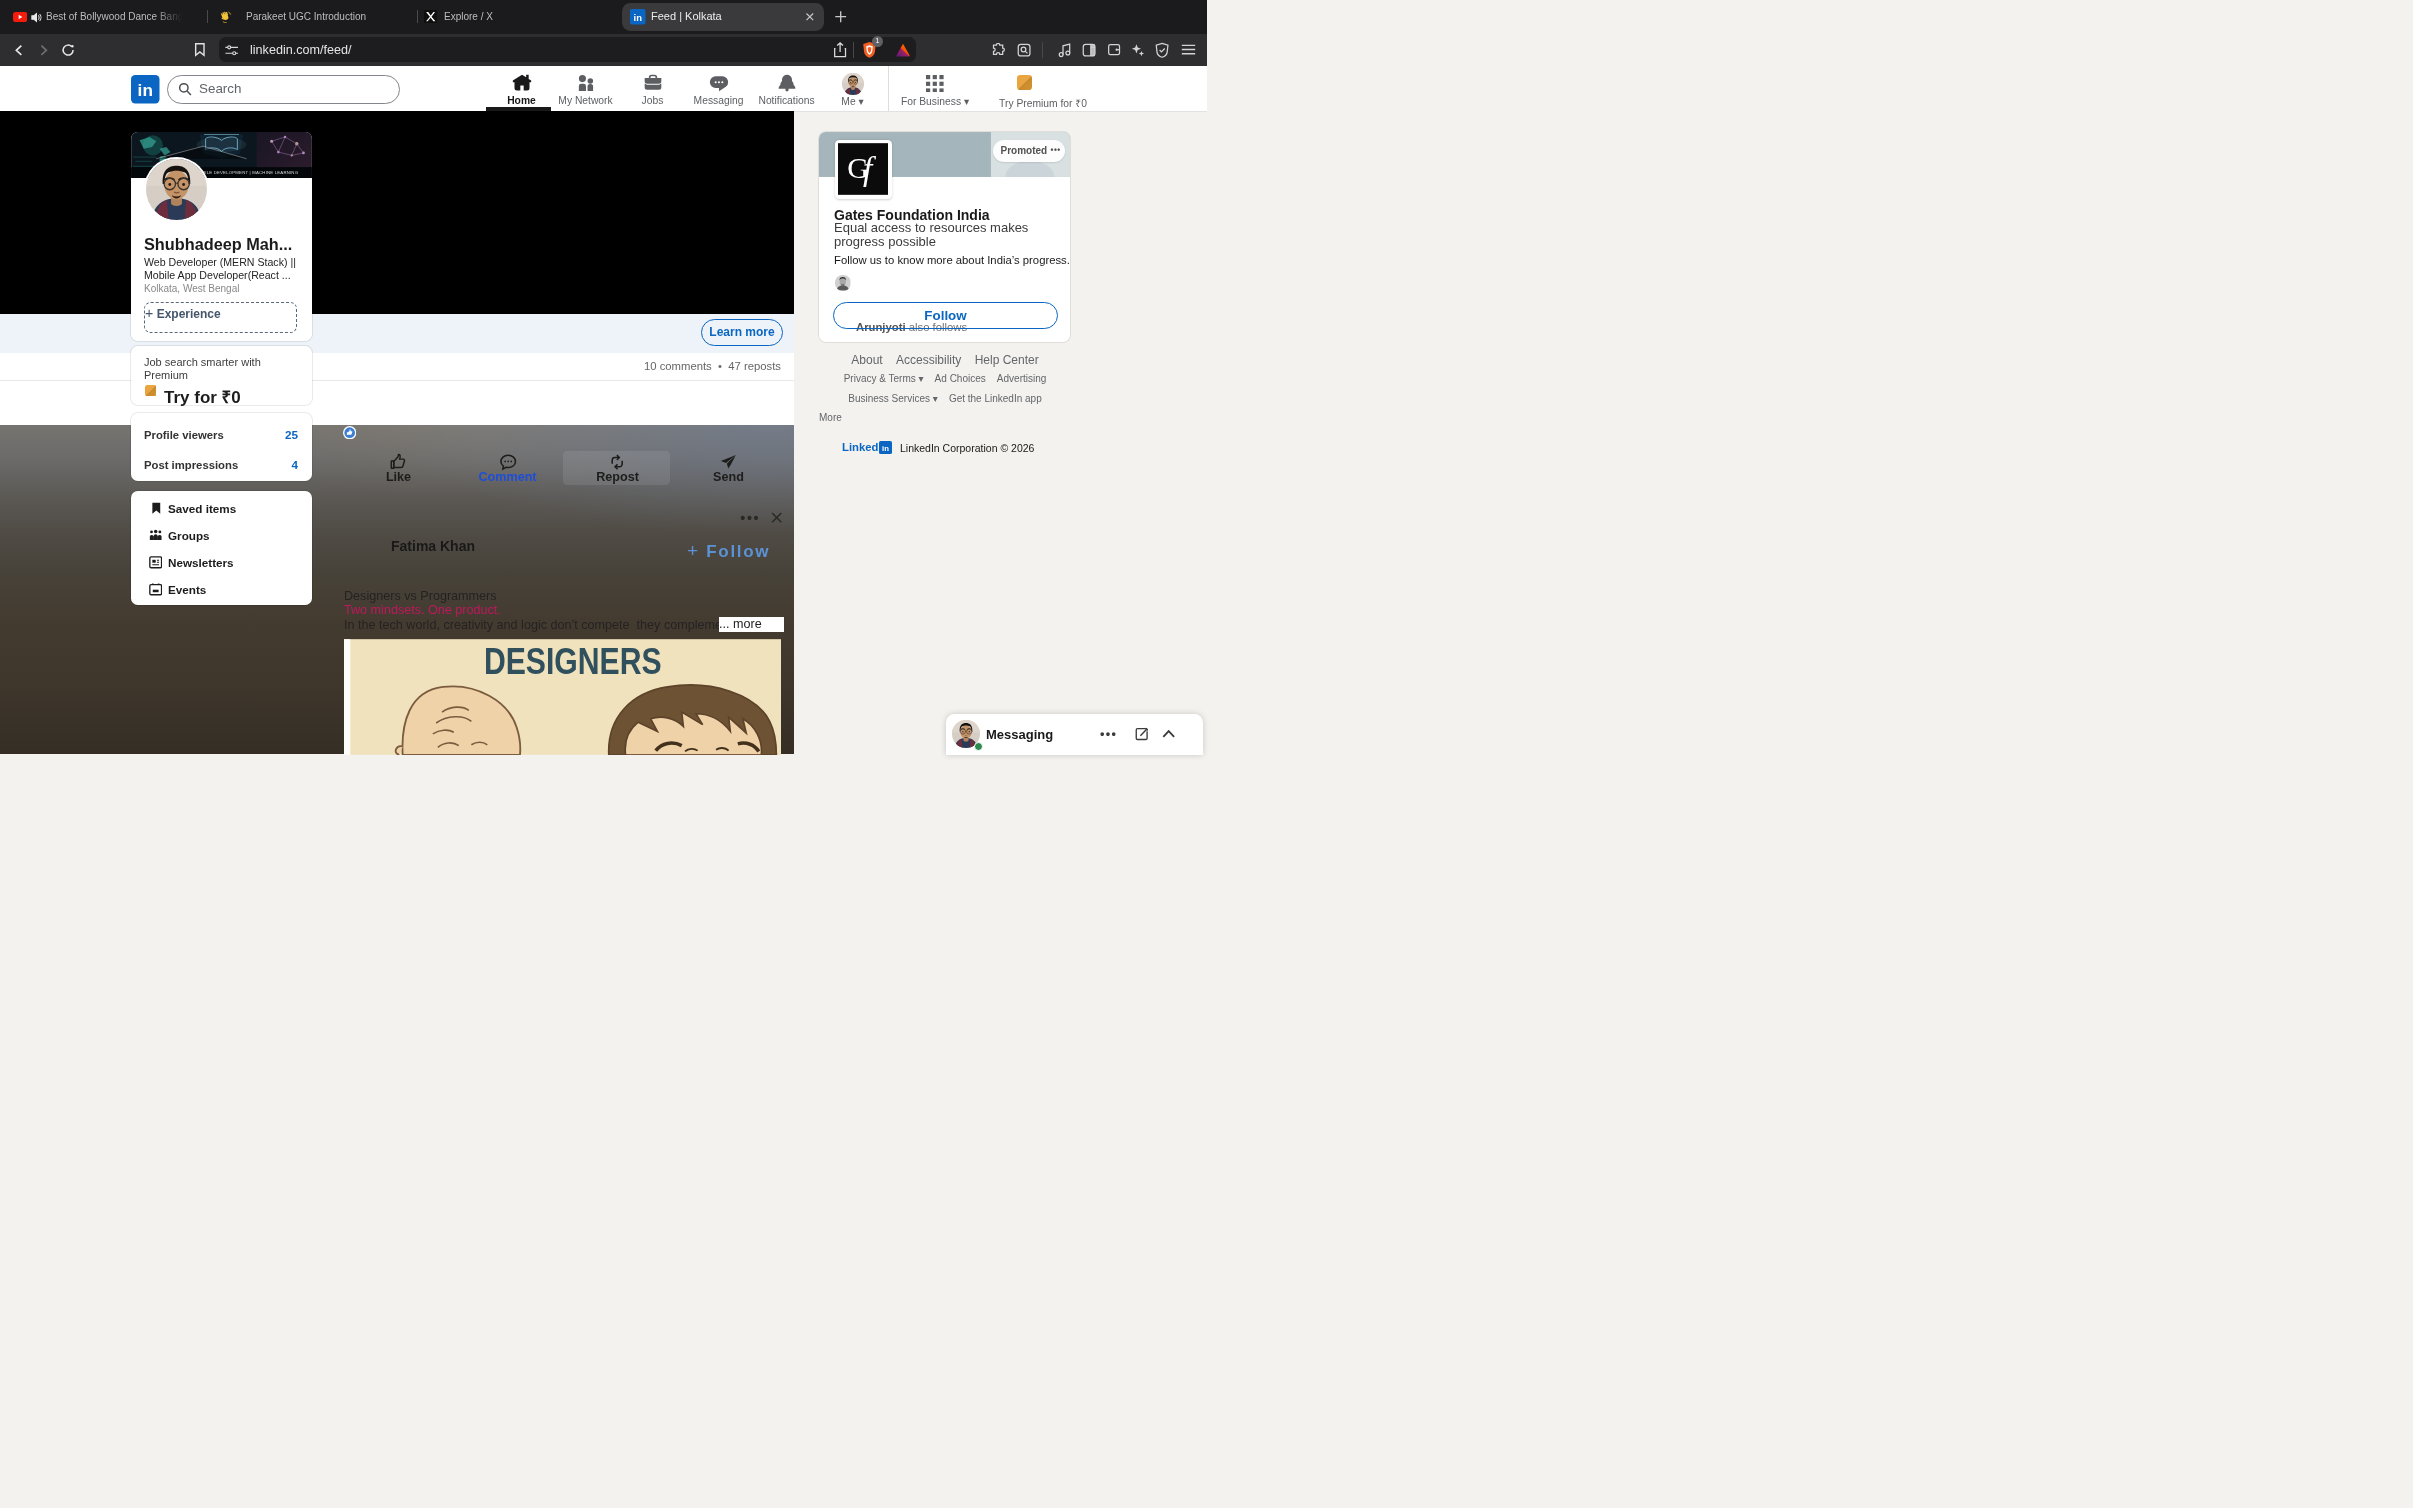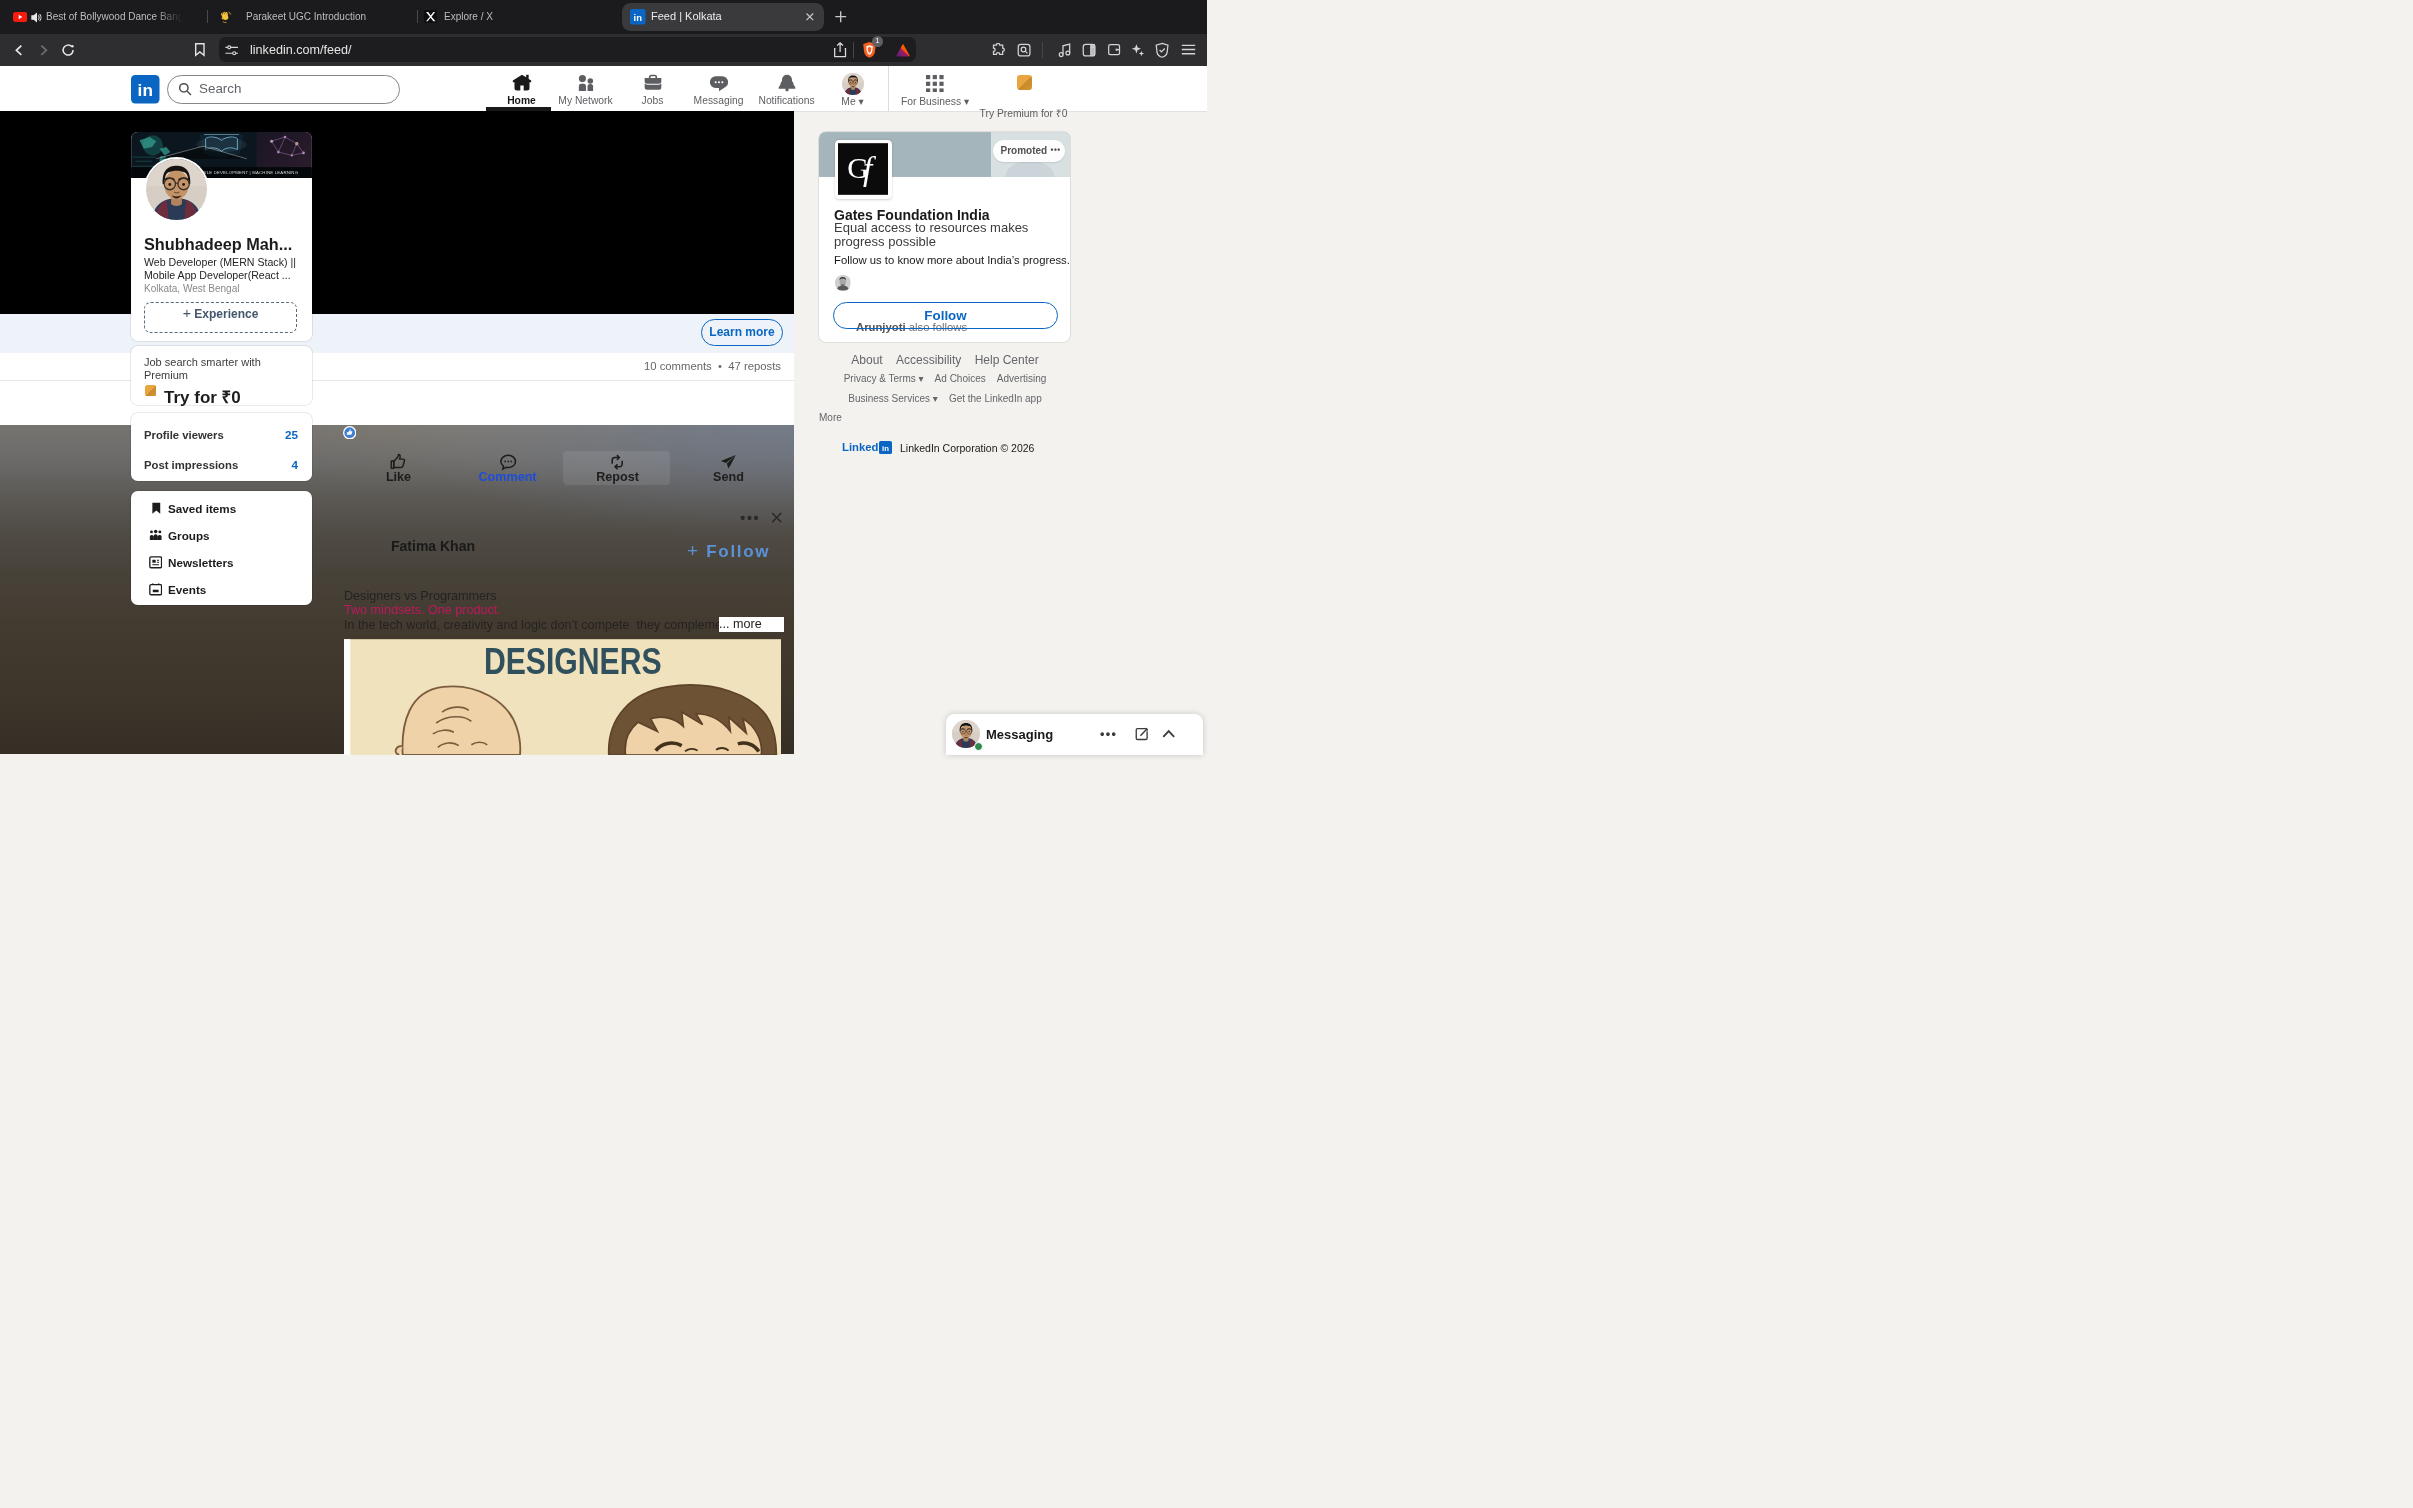--- a/index.html
+++ b/index.html
@@ -255,21 +255,21 @@
         <linearGradient id="gold" x1="0" y1="0" x2="1" y2="1">
           <stop offset="0" stop-color="#e9a53f"></stop>
           <stop offset=".5" stop-color="#e9a53f"></stop>
           <stop offset=".5" stop-color="#c88a2e"></stop>
           <stop offset="1" stop-color="#d3942f"></stop>
         </linearGradient>
       </defs>
       <rect width="18" height="18" rx="4" fill="url(#gold)"></rect>
     </svg>
 </div>
-<div class="abs" style="left:960px;top:106px;width:127px;text-align:center;font-size:10.3px;color:#5c5e61;">Try Premium for ₹0</div>
+<div class="abs" style="left:960px;top:96px;width:127px;text-align:right;font-size:10.3px;color:#5c5e61;">Try Premium for ₹0</div>
 
 
 <div id="blackblock"></div>
 <div id="paleband"></div>
 <div class="abs" style="left:701px;top:319px;width:82px;height:27px;border:1.3px solid #0a66c2;border-radius:14px;box-sizing:border-box;text-align:center;line-height:25px;font-size:12px;font-weight:bold;color:#0a66c2;background:transparent;">Learn more</div>
 <div id="whiteband"></div>
 <div class="abs" style="left:530px;top:360px;width:251px;text-align:right;font-size:11.3px;color:#666;">10 comments&nbsp; •&nbsp; 47 reposts</div>
 <div class="seprow" style="left:0;top:380px;width:794px;"></div>
 <div id="photo"></div>
 
@@ -393,21 +393,21 @@
     <circle cx="45" cy="30" r="6.8" fill="none" stroke="#3c332b" stroke-width="1.6"></circle>
     <path d="M35.3 29 h3" stroke="#3c332b" stroke-width="1.4"></path>
     <circle cx="28.5" cy="30.5" r="1.7" fill="#241c16"></circle>
     <circle cx="45" cy="30.5" r="1.7" fill="#241c16"></circle>
     <path d="M33.5 39.5 c2 1.3 4.5 1.3 6.5 0" stroke="#7d5335" stroke-width="1.3" fill="none"></path>
     <path d="M31 43.5 c3.5 2 7.5 2 11 0 c-1 2.5 -3 3.8 -5.5 3.8 c-2.5 0 -4.5 -1.3 -5.5 -3.8 Z" fill="#2a1e15"></path>
   </svg>
 <div class="abs" style="left:144px;top:235px;width:156px;font-size:16.3px;font-weight:bold;color:#1c1c1c;white-space:nowrap;overflow:hidden;">Shubhadeep Mah...</div>
 <div class="abs" style="left:144px;top:256px;font-size:10.6px;line-height:13px;color:#242424;white-space:nowrap;">Web Developer (MERN Stack) ||<br>Mobile App Developer(React ...</div>
 <div class="abs" style="left:144px;top:283px;font-size:10px;color:#87888a;">Kolkata, West Bengal</div>
-<div class="abs" style="left:144px;top:302px;width:153px;height:31px;border:1.3px dashed #56687b;border-radius:6.7px;box-sizing:border-box;text-align:center;line-height:20px;font-size:12px;font-weight:bold;color:#44566b;"><span style="font-size:14.2px;font-weight:400;">+</span> Experience</div>
+<div class="abs" style="left:144px;top:302px;width:153px;height:31px;border:1.3px dashed #56687b;border-radius:6.7px;box-sizing:border-box;text-align:left;line-height:20px;font-size:12px;font-weight:bold;color:#44566b;"><span style="font-size:14.2px;font-weight:400;">+</span> Experience</div>
 
 <div class="card" id="premcard"></div>
 <div class="abs" style="left:144px;top:356px;width:156px;font-size:11px;line-height:12.6px;color:#3d3d3d;">Job search smarter with Premium</div>
 <svg class="abs" style="left:145px;top:385px" width="11.3" height="11.3" viewBox="0 0 18 18">
     <rect width="18" height="18" rx="4" fill="url(#gold)"></rect>
   </svg>
 <div class="abs" style="left:164px;top:385px;font-size:17px;font-weight:bold;color:#1c1c1c;">Try for ₹0</div>
 
 <div class="card" id="viewcard"></div>
 <div class="abs" style="left:144px;top:429px;font-size:11.3px;font-weight:bold;color:#333;">Profile viewers</div>

